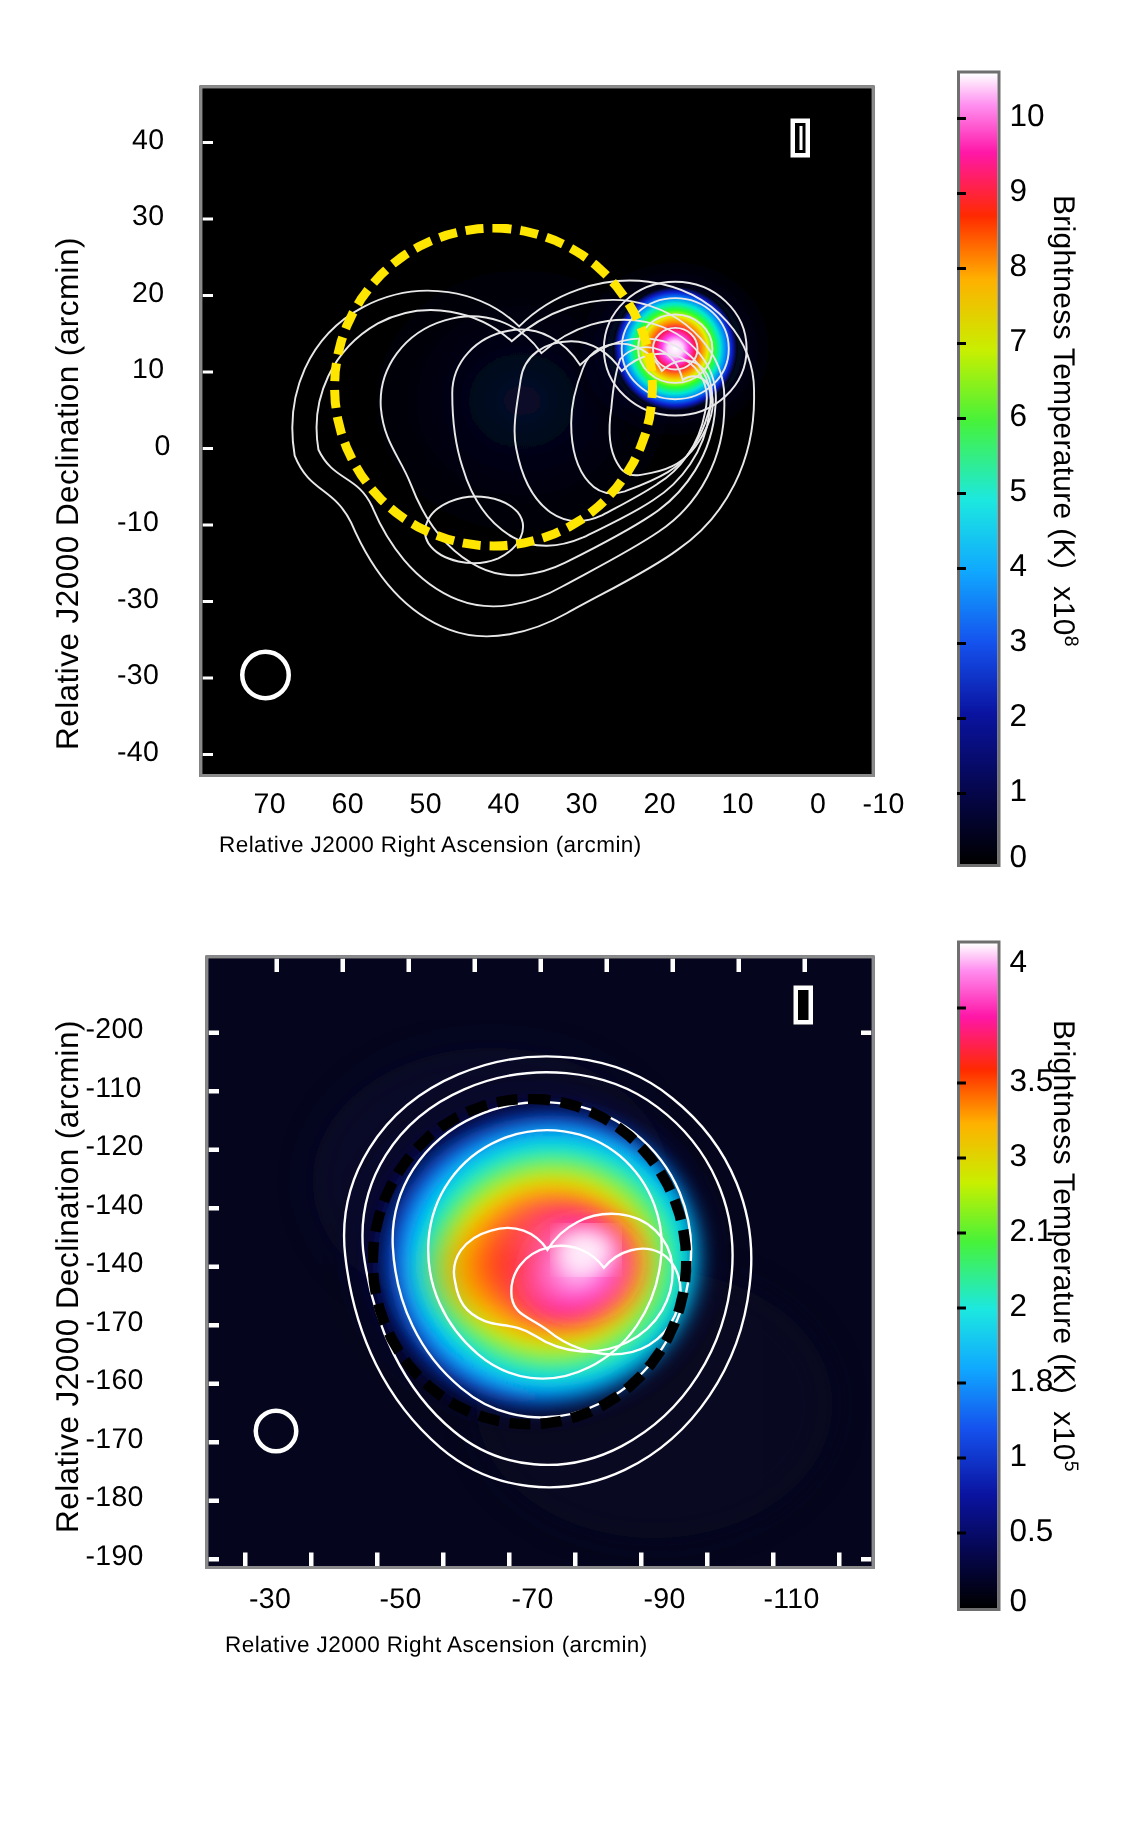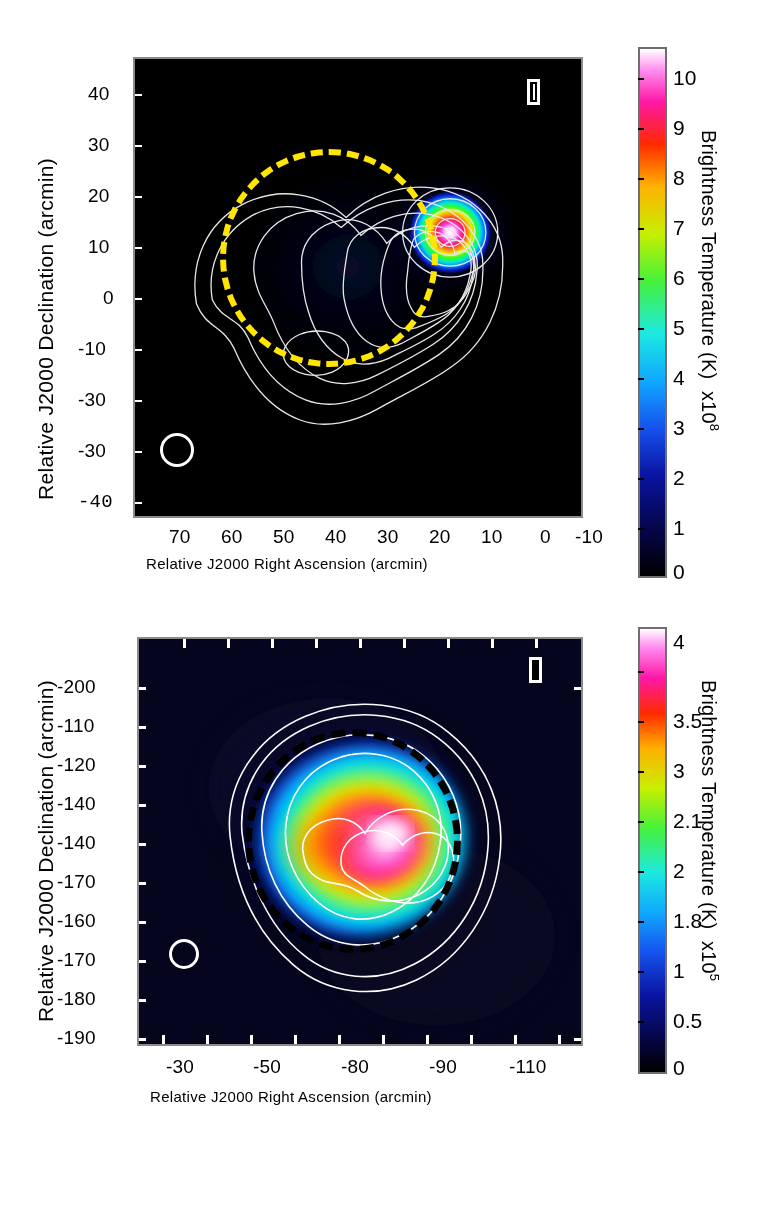--- a/index.html
+++ b/index.html
@@ -46,21 +46,21 @@
   <div class="ytitle" style="left:34px; top:500px;">Relative J2000 Declination (arcmin)</div>
 
   <div class="ylab" style="left:88px;top:83px;">40</div>
   <div class="ylab" style="left:88px;top:134px;">30</div>
   <div class="ylab" style="left:88px;top:185px;">20</div>
   <div class="ylab" style="left:88px;top:236px;">10</div>
   <div class="ylab" style="left:103px;top:287px;">0</div>
   <div class="ylab" style="left:78px;top:338px;">-10</div>
   <div class="ylab" style="left:78px;top:389px;">-30</div>
   <div class="ylab" style="left:78px;top:440px;">-30</div>
-  <div class="ylab" style="left:78px;top:491px;font-family:Liberation Mono, monospace;">-40</div>
+  <div class="ylab" style="left:78px;top:491px;">-40</div>
 
   <div class="panel" style="left:133px; top:57px; width:450px; height:461px;">
 
     <svg class="imgwrap" viewBox="0 0 450 461" preserveAspectRatio="none">
       <defs>
         <radialGradient id="tg_core" cx="50%" cy="50%" r="50%">
           <stop offset="0%" stop-color="#ffffff"></stop>
           <stop offset="12%" stop-color="#ffd8ff"></stop>
           <stop offset="22%" stop-color="#ff3ce8"></stop>
           <stop offset="32%" stop-color="#ff1450"></stop>
@@ -335,21 +335,21 @@
     <div class="tick" style="left:199px;bottom:0px;width:3px;height:9px;"></div>
     <div class="tick" style="left:243px;bottom:0px;width:3px;height:9px;"></div>
     <div class="tick" style="left:287px;bottom:0px;width:3px;height:9px;"></div>
     <div class="tick" style="left:331px;bottom:0px;width:3px;height:9px;"></div>
     <div class="tick" style="left:375px;bottom:0px;width:3px;height:9px;"></div>
     <div class="tick" style="left:419px;bottom:0px;width:3px;height:9px;"></div>
   </div>
 
   <div class="xlab" style="left:166px;top:1056px;">-30</div>
   <div class="xlab" style="left:253px;top:1056px;">-50</div>
-  <div class="xlab" style="left:341px;top:1056px;">-80</div>
+  <div class="xlab" style="left:341px;top:1056px;">-70</div>
   <div class="xlab" style="left:429px;top:1056px;">-90</div>
   <div class="xlab" style="left:509px;top:1056px;">-110</div>
 
   <div class="xtitle" style="left:150px;top:1088px;">Relative J2000 Right Ascension (arcmin)</div>
 
   <div class="cbar" style="left:638px;top:627px;width:29px;height:447px;
               background:linear-gradient(to top,
                 #000000 0%, #05064a 8%, #0a13a0 17%, #1552ee 27%,
                 #10a8ff 36%, #1ce8e0 45%, #46f23a 55%, #c8ef00 64%,
                 #ffb000 73%, #ff2a00 81%, #ff17a8 89%, #ff8ff0 96%, #ffffff 100%);">

